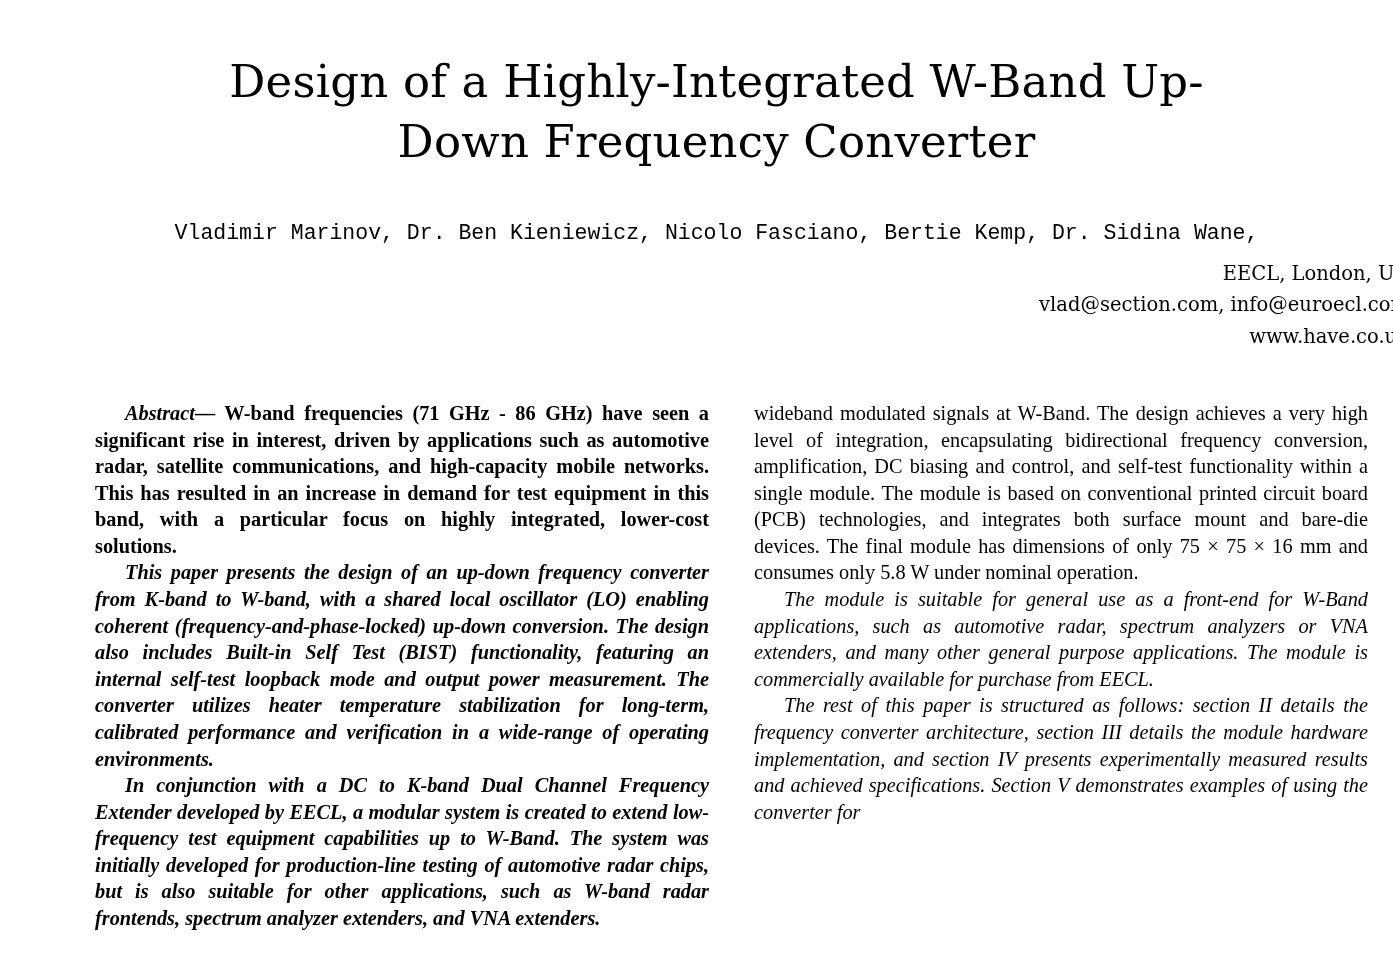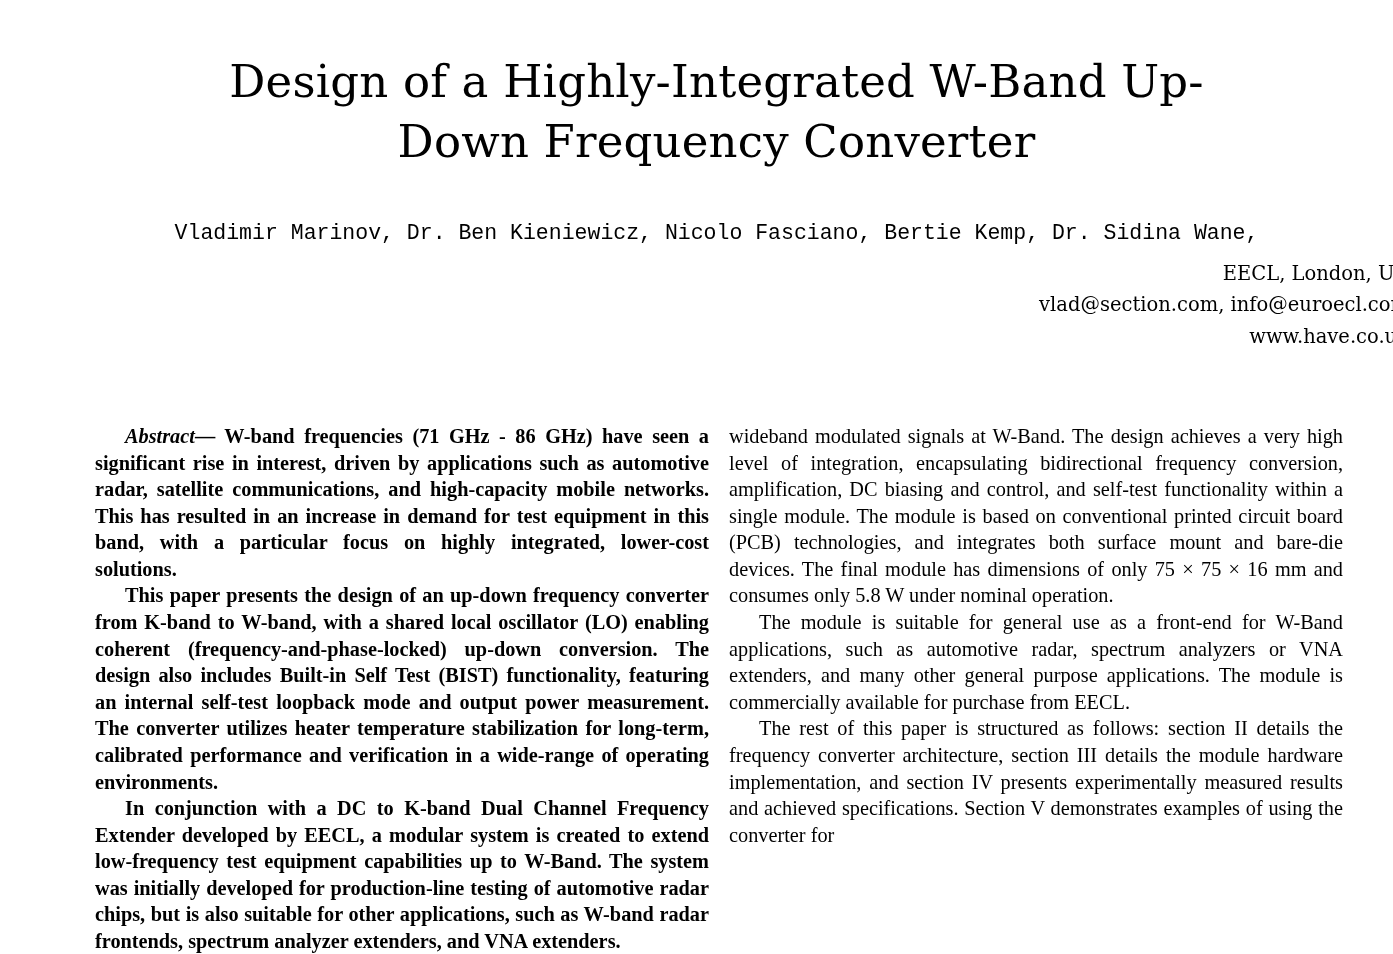--- a/index.html
+++ b/index.html
@@ -48,42 +48,43 @@
     font-family: "DejaVu Serif", serif;
     font-size: 19.5px;
     line-height: 1.45;
   }
   .affiliation div {
     margin-top: 3px;
     text-align: right;
   }
   .columns {
     position: absolute;
-    top: 423px;
+    top: 400px;
     left: 75px;
     width: 1280px;
     display: flex;
-    gap: 20px;
+    gap: 45px;
   }
   .col {
     width: 614px;
   }
   .col p {
     margin: 0;
     font-size: 20.3px;
     line-height: 1.31;
     text-align: justify;
     text-justify: inter-word;
     hyphens: auto;
   }
   .col p + p {
     margin-top: 0;
   }
   .col .indent {
     text-indent: 30px;
+    font-style: italic;
   }
   .abstract p {
     font-weight: 700;
   }
   .abstract .lead {
     text-indent: 30px;
   }
   .abstract-label {
     font-style: italic;
     font-weight: 700;

